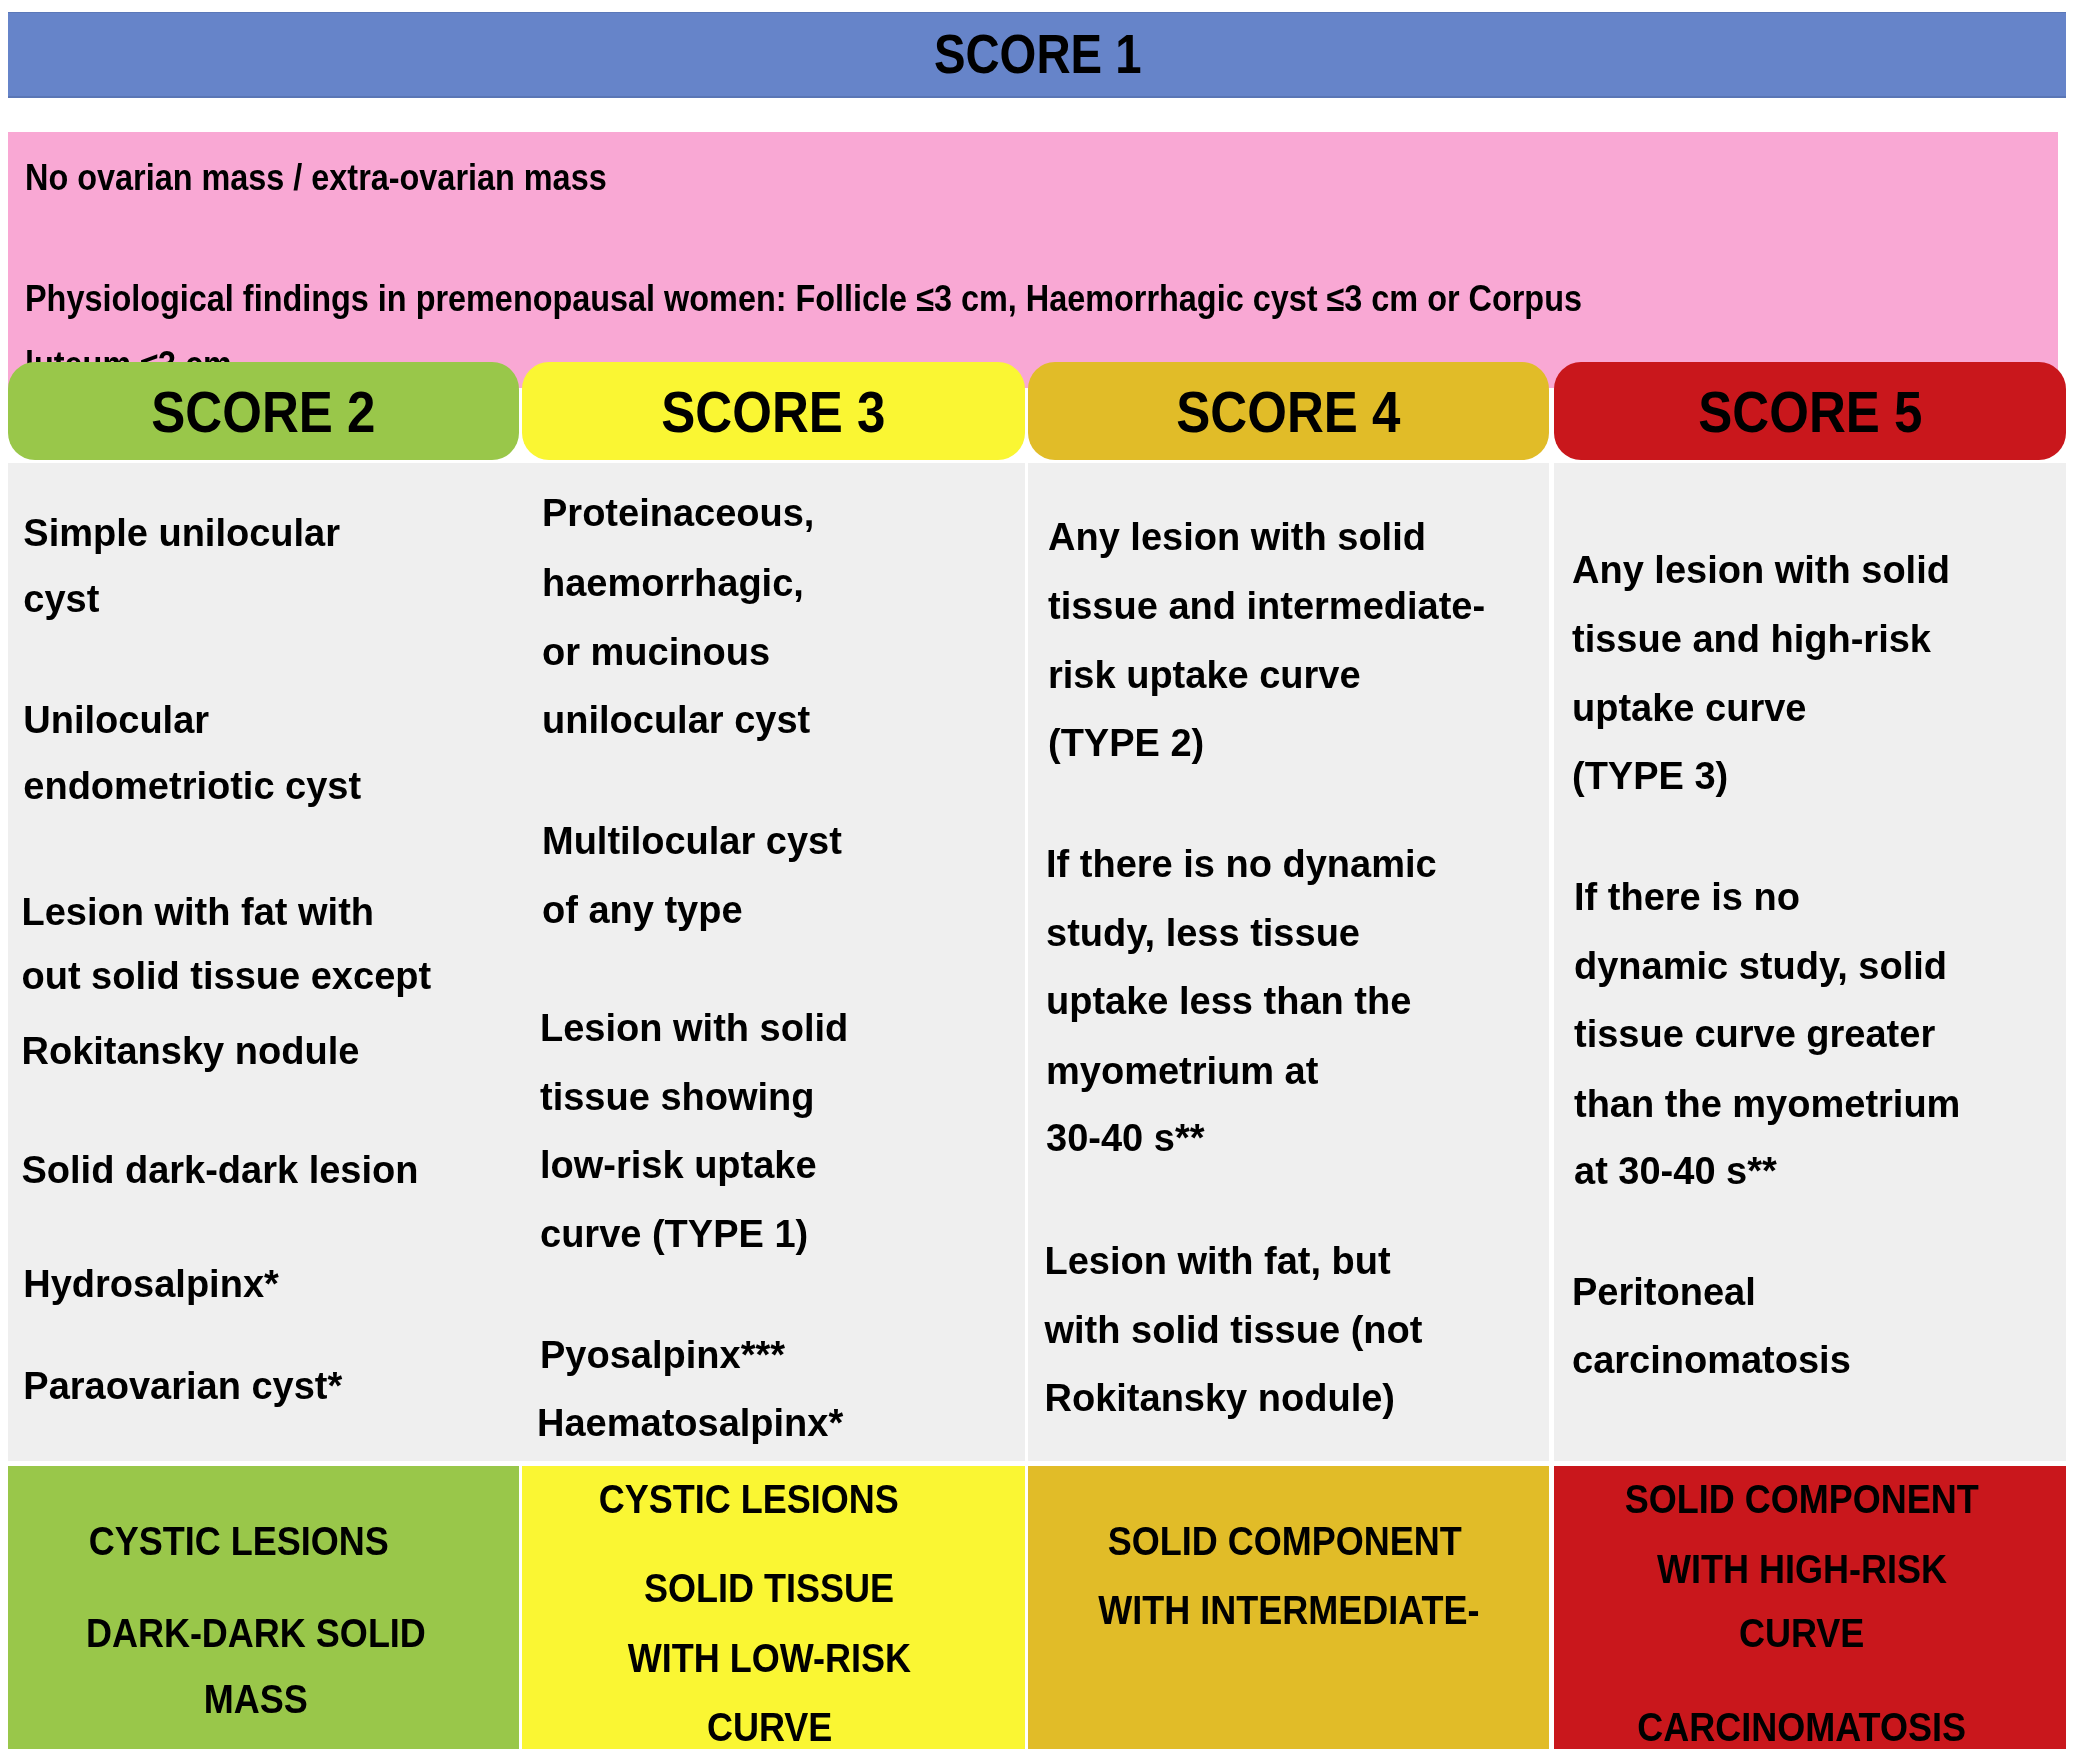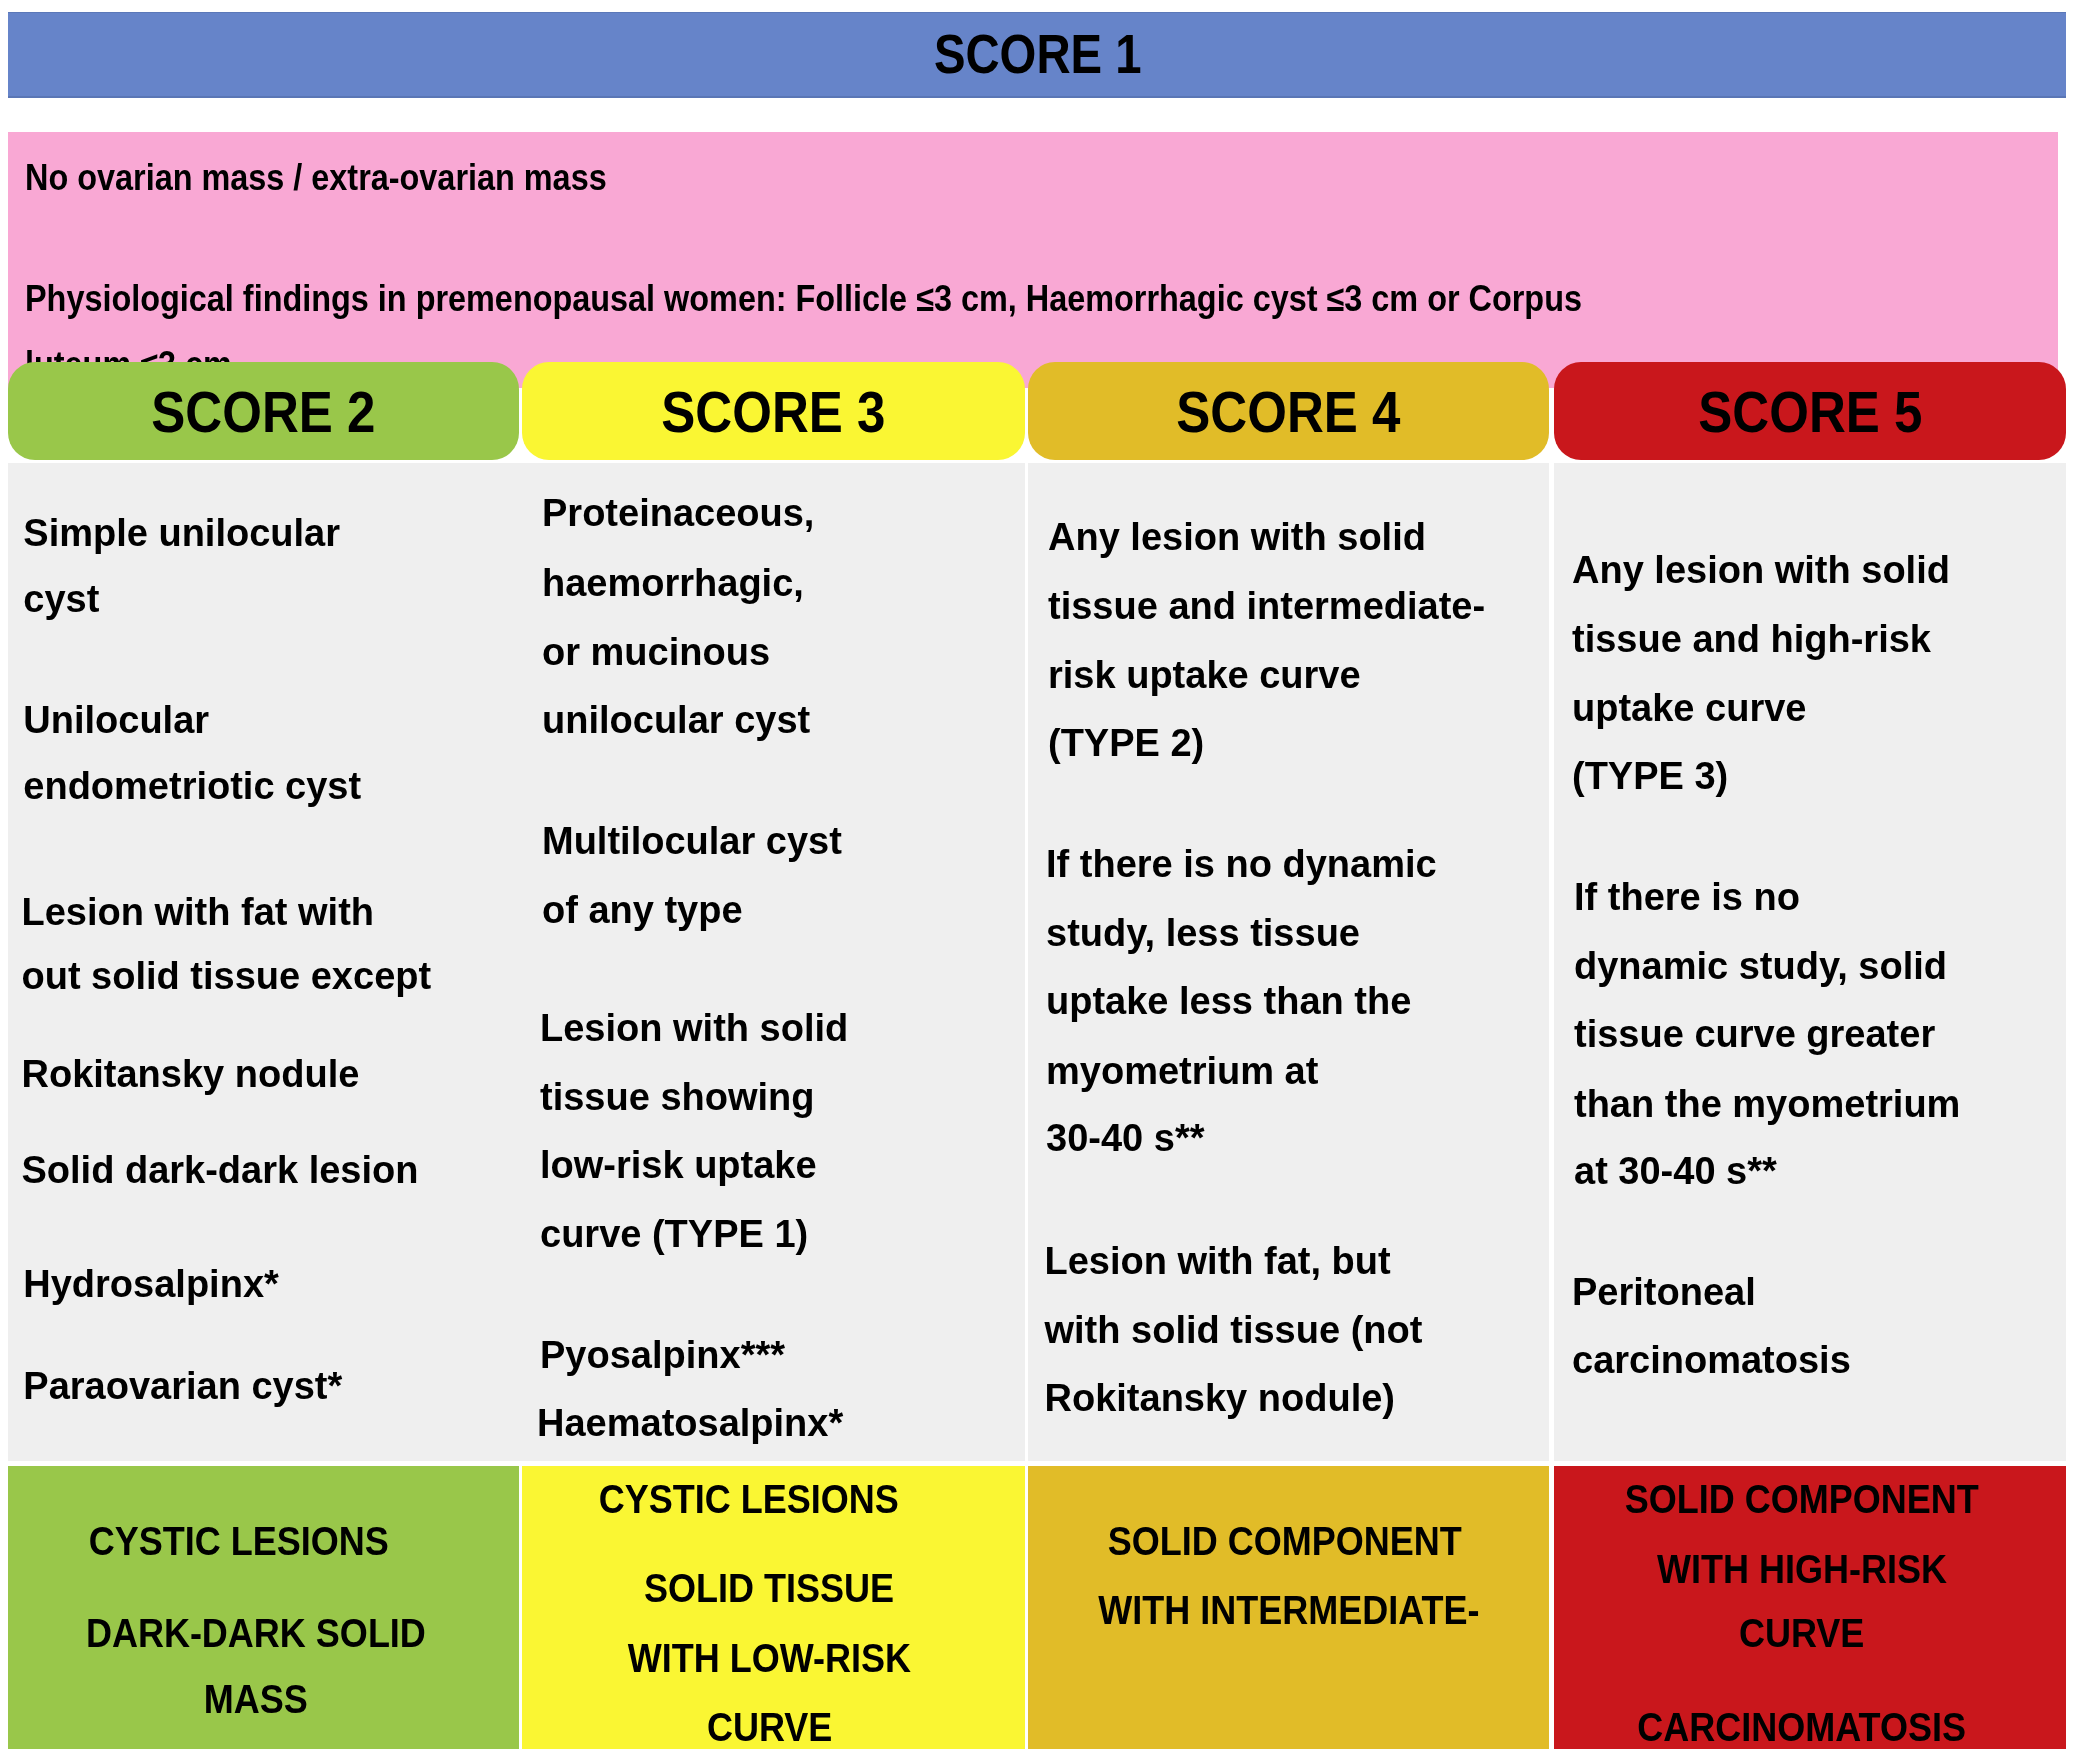--- a/index.html
+++ b/index.html
@@ -47,21 +47,21 @@
 <div class="abs col-head green" style="left:8.3px;width:511px;">
   <span>SCORE 2</span>
 </div>
 <div class="abs col-body" style="left:8.3px;width:582px;">
   <div class="ln" style="left:15px;top:51px;">Simple unilocular</div>
   <div class="ln" style="left:15px;top:117px;">cyst</div>
   <div class="ln" style="left:15px;top:238px;">Unilocular</div>
   <div class="ln" style="left:15px;top:304px;">endometriotic cyst</div>
   <div class="ln" style="left:13.2px;top:430px;">Lesion with fat with</div>
   <div class="ln" style="left:13.2px;top:494px;">out solid tissue except</div>
-  <div class="ln" style="left:13.2px;top:592px;">Rokitansky nodule</div>
+  <div class="ln" style="left:13.2px;top:569px;">Rokitansky nodule</div>
   <div class="ln" style="left:13.2px;top:688px;">Solid dark-dark lesion</div>
   <div class="ln" style="left:15px;top:802px;">Hydrosalpinx*</div>
   <div class="ln" style="left:15px;top:904px;">Paraovarian cyst*</div>
 </div>
 <div class="abs col-foot green" style="left:8.3px;width:511px;">
   <div class="ln" style="top:55px;left:-50px;"><span>CYSTIC LESIONS</span></div>
   <div class="ln" style="top:147px;left:-16.5px;"><span>DARK-DARK SOLID</span></div>
   <div class="ln" style="top:213px;left:-16.5px;"><span>MASS</span></div>
 </div>
 

